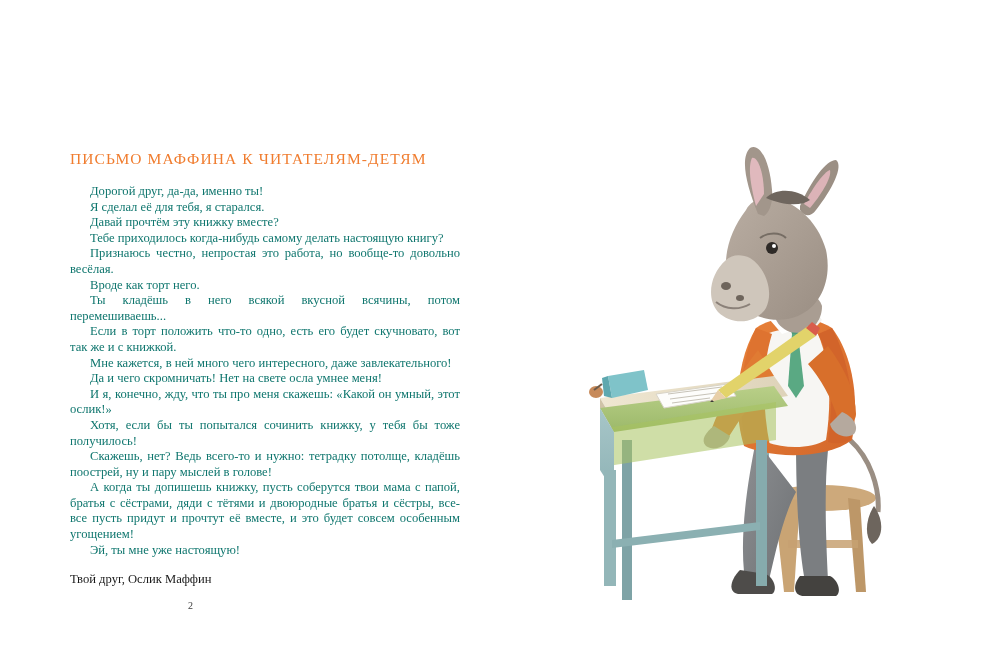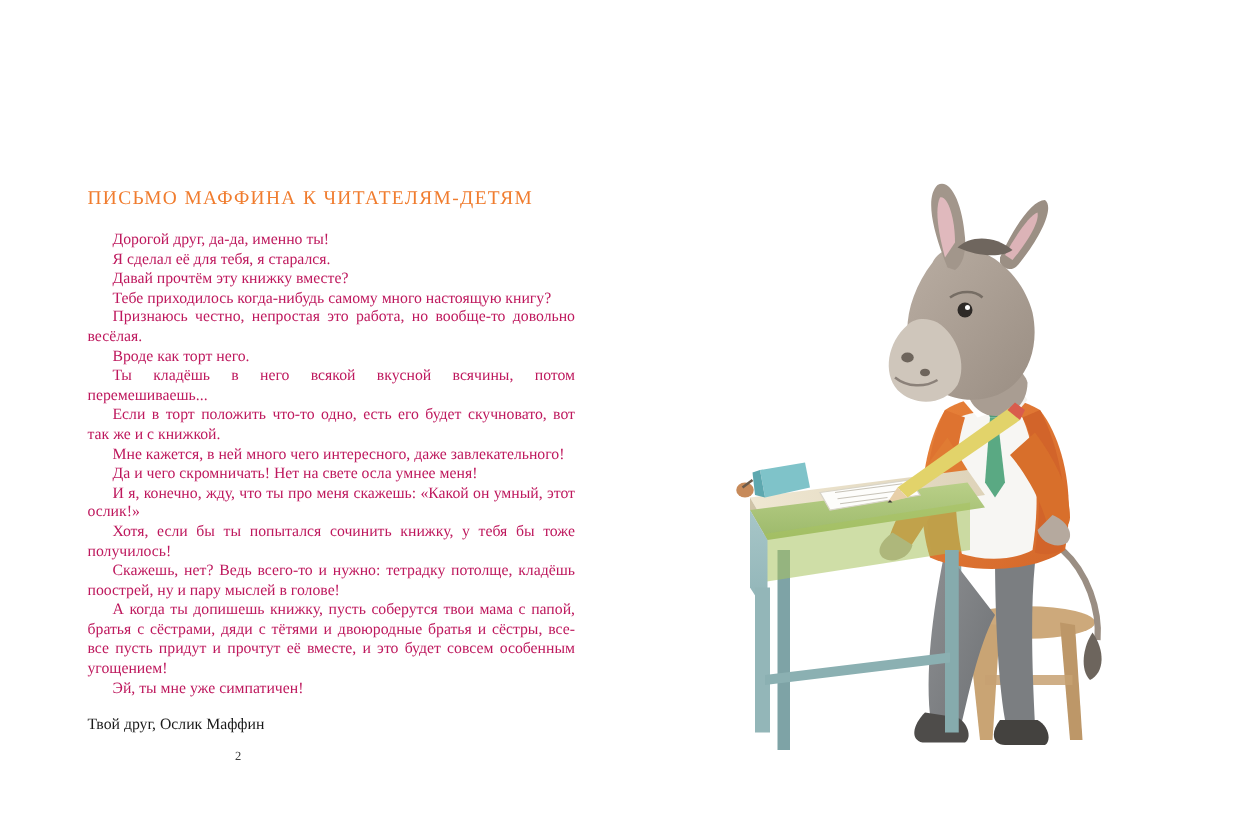--- a/index.html
+++ b/index.html
@@ -34,21 +34,21 @@
     letter-spacing: 1.1px;
     color: #f07c2e;
     font-weight: normal;
     margin: 0 0 16px 0;
     white-space: nowrap;
   }
   .body-text {
     font-family: "Liberation Serif", serif;
     font-size: 12.6px;
     line-height: 15.6px;
-    color: #be185d;
+    color: #0f766e;
     text-align: justify;
     text-justify: inter-word;
   }
   .body-text p {
     margin: 0;
     text-indent: 20px;
   }
   .signature {
     font-family: "Liberation Serif", serif;
     font-size: 12.6px;
@@ -83,32 +83,32 @@
 
 <div class="page">
 
   <div class="text-col">
     <h1 class="letter-title">ПИСЬМО МАФФИНА К ЧИТАТЕЛЯМ-ДЕТЯМ</h1>
 
     <div class="body-text">
       <p>Дорогой друг, да-да, именно ты!</p>
       <p>Я сделал её для тебя, я старался.</p>
       <p>Давай прочтём эту книжку вместе?</p>
-      <p>Тебе приходилось когда-нибудь самому много настоящую книгу?</p>
+      <p>Тебе приходилось когда-нибудь самому делать настоящую книгу?</p>
       <p>Признаюсь честно, непростая это работа, но вообще-то довольно весёлая.</p>
       <p>Вроде как торт него.</p>
       <p>Ты кладёшь в него всякой вкусной всячины, потом перемешиваешь...</p>
       <p>Если в торт положить что-то одно, есть его будет скучновато, вот так же и с книжкой.</p>
       <p>Мне кажется, в ней много чего интересного, даже завлекательного!</p>
       <p>Да и чего скромничать! Нет на свете осла умнее меня!</p>
       <p>И я, конечно, жду, что ты про меня скажешь: «Какой он умный, этот ослик!»</p>
       <p>Хотя, если бы ты попытался сочинить книжку, у тебя бы тоже получилось!</p>
       <p>Скажешь, нет? Ведь всего-то и нужно: тетрадку потолще, кладёшь поострей, ну и пару мыслей в голове!</p>
       <p>А когда ты допишешь книжку, пусть соберутся твои мама с папой, братья с сёстрами, дяди с тётями и двоюродные братья и сёстры, все-все пусть придут и прочтут её вместе, и это будет совсем особенным угощением!</p>
-      <p>Эй, ты мне уже симпатичен!</p>
+      <p>Эй, ты мне уже настоящую!</p>
     </div>
 
     <div class="signature">Твой друг, Ослик Маффин</div>
   </div>
 
   <div class="page-number">2</div>
 
   <div class="illustration">
     <svg width="400" height="460" viewBox="0 0 400 460" xmlns="http://www.w3.org/2000/svg">
       <defs>

